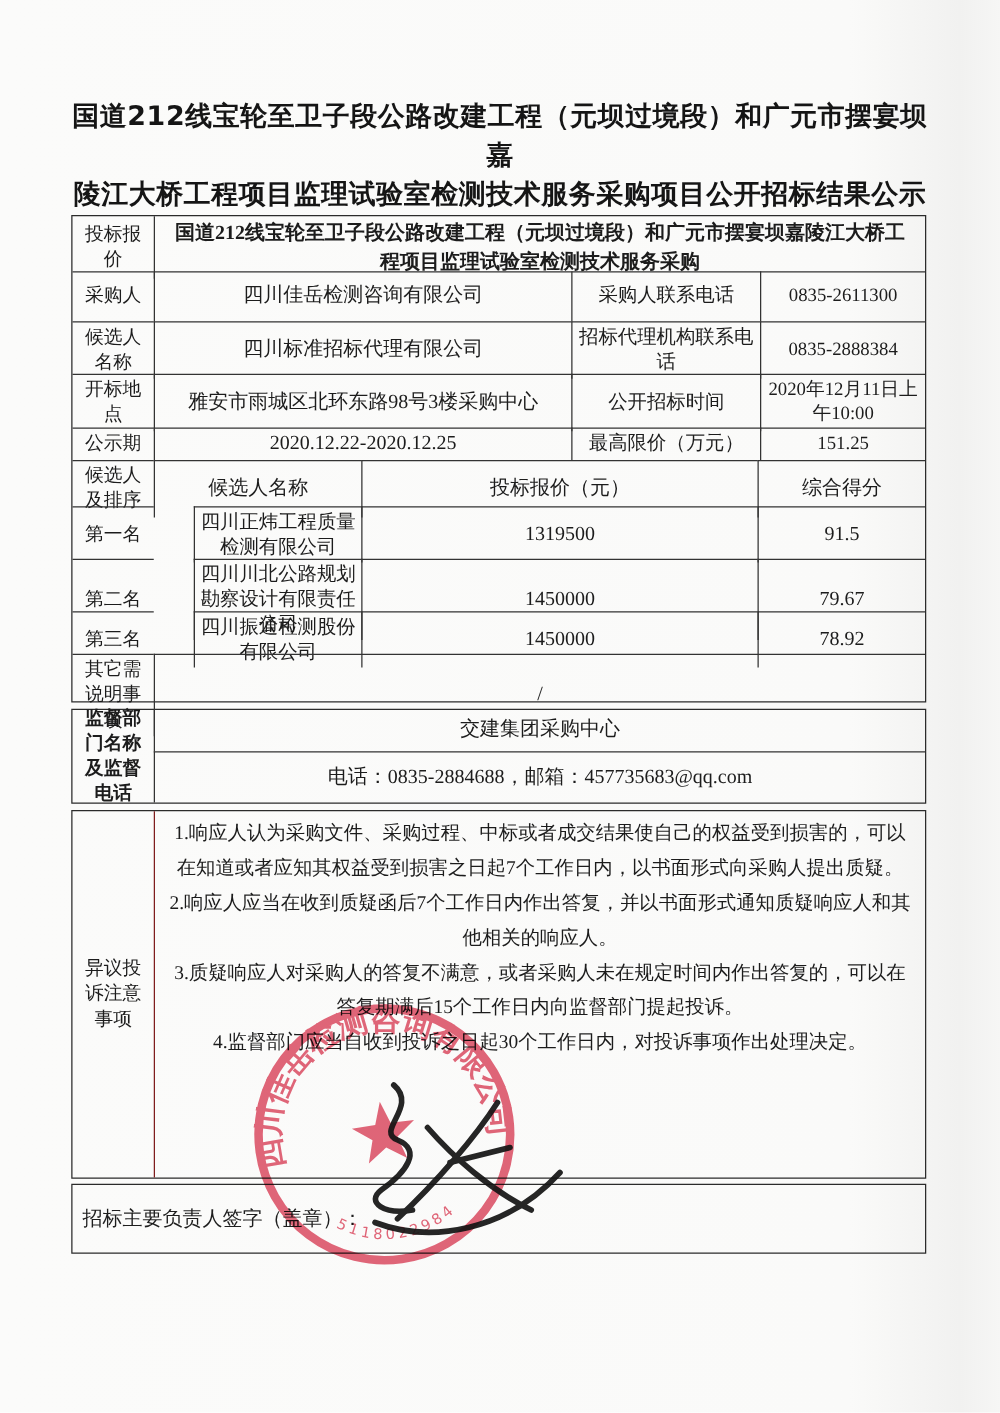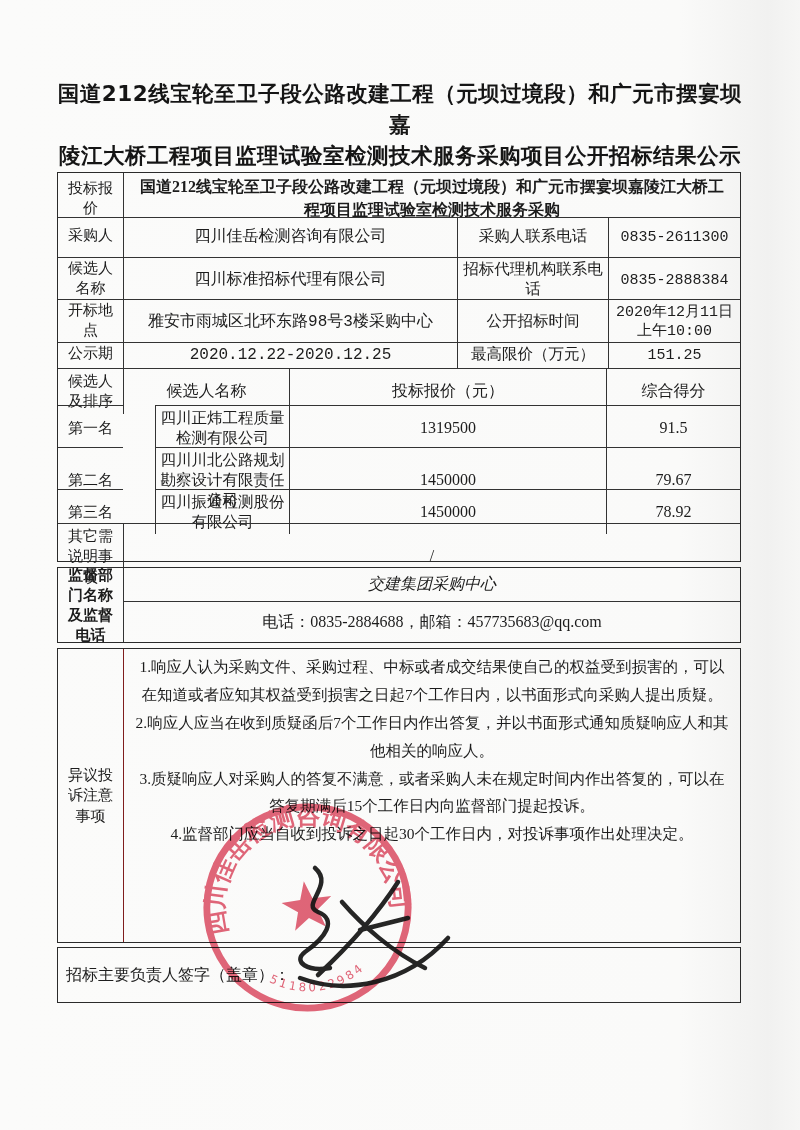--- a/index.html
+++ b/index.html
@@ -21,38 +21,38 @@
     line-height: 31px;
     letter-spacing: 0.5px;
     color: #151515;
   }
   .doc-table { width: 684px; margin: 1px 0 0 57px; }
   .tsec { width: 684px; border: 1.5px solid #2b2b2b; background: transparent; }
   .tsec + .tsec { margin-top: 5px; }
   .trow { display: grid; }
   .trow + .trow .tcell { border-top: 1px solid #333; }
   .cols-span { grid-template-columns: 65px 1fr; }
-  .cols-info { grid-template-columns: 65px 334px 151px 1fr; font-family: Liberation Mono, monospace; }
+  .cols-info { grid-template-columns: 65px 334px 151px 1fr; }
   .cols-cand { grid-template-columns: 65px 166px 317px 1fr; }
   .tcell {
     display: flex; align-items: center; justify-content: center;
     text-align: center; padding: 2px 3px;
     font-size: 16px; line-height: 1.3; color: #1c1c1c;
   }
   .tcell + .tcell { border-left: 1px solid #333; }
   .lab { font-size: 15px; line-height: 1.35; }
   .val2 { font-size: 15px; }
   .lab2 { font-size: 15.5px; }
   .name { font-size: 15.5px; margin-left: 32px; }
   .bold-val { font-weight: 600; font-size: 16px; line-height: 1.45; padding: 2px 10px; }
   
   .sup-grid { display: grid; grid-template-columns: 65px 1fr; grid-template-rows: 33px 41px; }
   .sup-label { grid-row: 1 / 3; font-weight: bold; }
   .sup-row2 { border-top: 1px solid #333; border-left: 1px solid #333; }
-  .sup-row1 { border-left: 1px solid #333; font-style: italic; }
+  .sup-row1 { border-left: 1px solid #333; }
   
   .obj-grid { display: grid; grid-template-columns: 65px 1fr; height: 295px; }
   .obj-body {
     border-left: 1px solid #7f1d1d;
     display: flex; flex-direction: column; justify-content: flex-start;
     padding: 4px 10px;
   }
   .obj-body p { text-align: center; font-size: 15.5px; line-height: 1.8; color: #1c1c1c; }
   
   .sig-row { height: 54px; display: flex; align-items: center; padding-left: 8px; font-size: 16px; }

